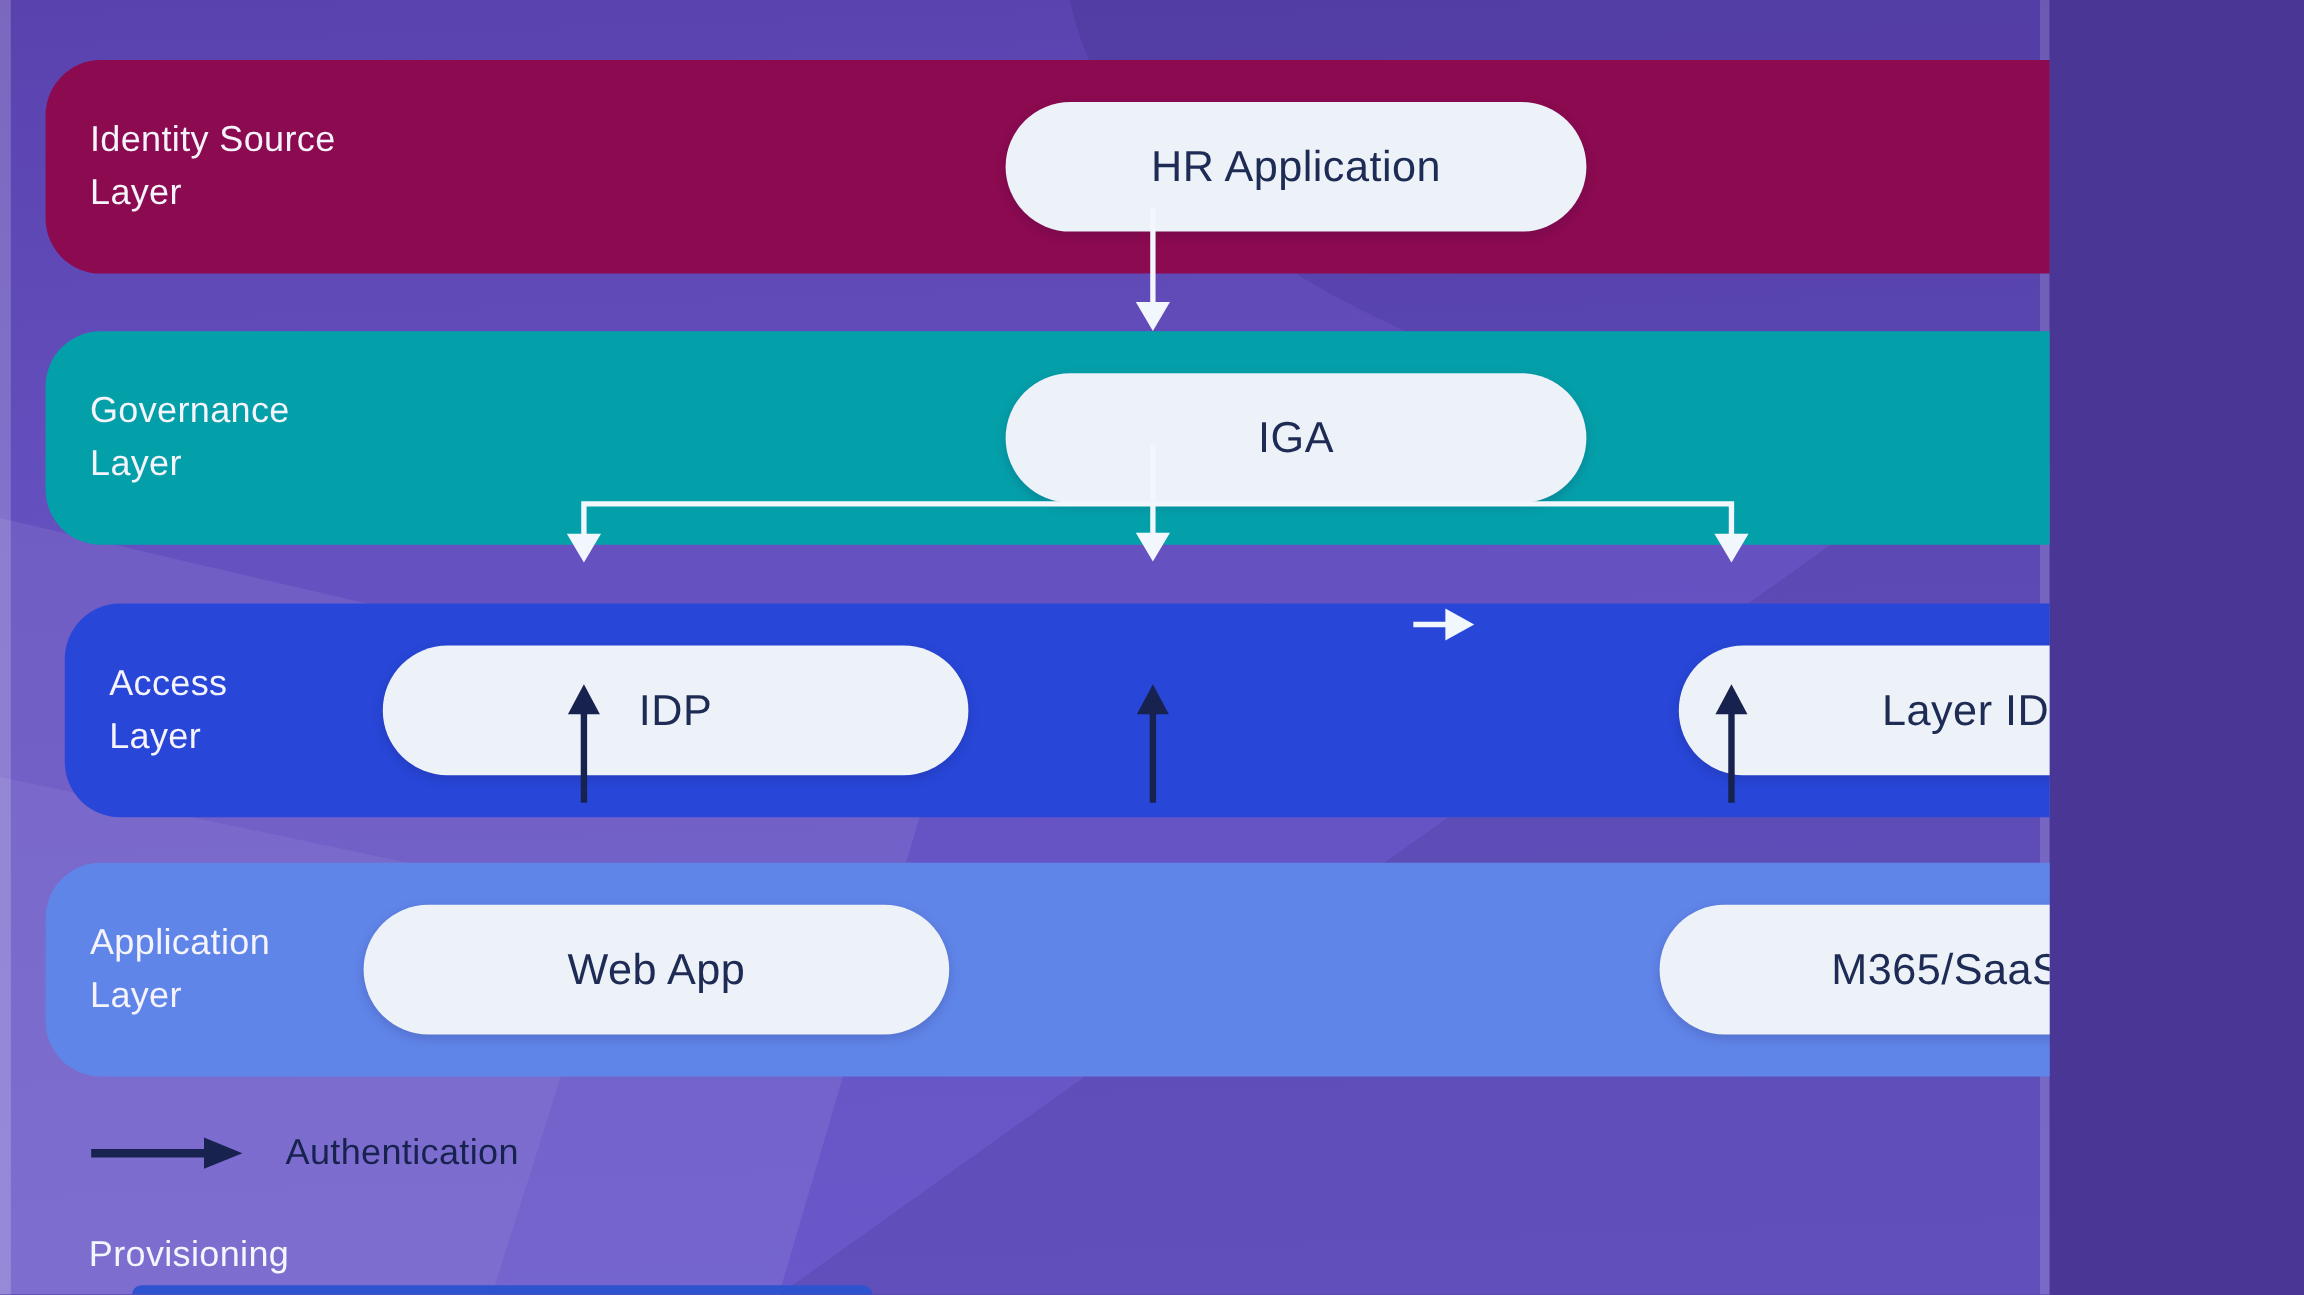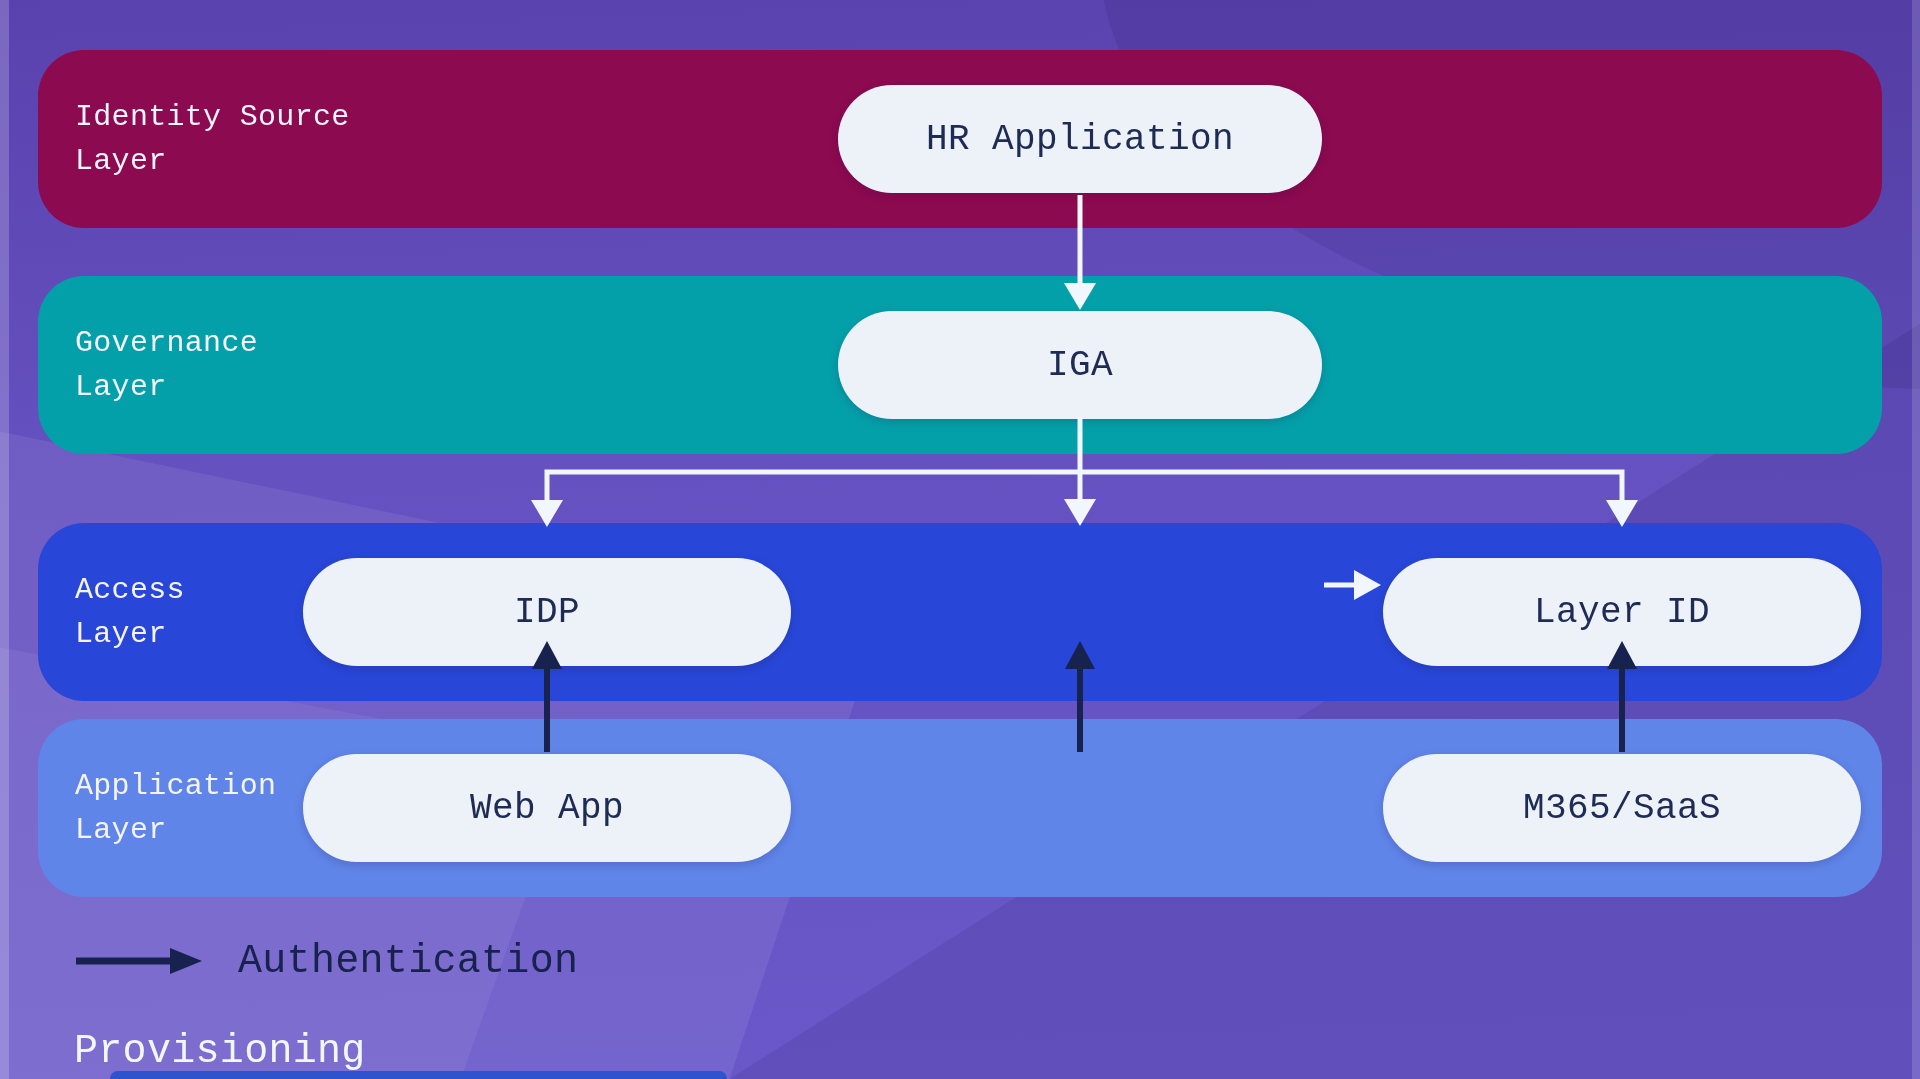--- a/index.html
+++ b/index.html
@@ -1,38 +1,38 @@
 <!DOCTYPE html>
 <html style="--background_top: #5a42ae; --background_mid: #6551c0; --background_bottom: #6a58ca; --identity_band: #8c0a50; --governance_band: #04a0aa; --access_band: #2847d8; --application_band: #6085e9; --node_fill: #edf1f8; --node_text: #1d2b55; --layer_label_text: #f5f3fb; --authentication_arrow: #17224e; --provisioning_arrow: #f2f7fd; --bottom_accent: #2e53cf;"><head>
 <meta charset="utf-8">
 <title>Identity Layers Diagram</title>
 <style>
   html,body{margin:0;padding:0;background:#4a3694;}
   .canvas{
-    position:relative;width:1920px;height:1079px;overflow:hidden;
-    font-family:Liberation Mono, monospace;
+    position:relative;width:1708px;height:1079px;overflow:hidden;
+    font-family:Liberation Sans, sans-serif;
     background:linear-gradient(178deg,var(--background_top) 0%,var(--background_mid) 42%,var(--background_bottom) 100%);
   }
   
   .swath-a{position:absolute;inset:0;background:rgba(255,255,255,.08);
     clip-path:polygon(0 40%,46% 57%,38% 100%,0 100%);}
   .swath-b{position:absolute;inset:0;background:rgba(255,255,255,.06);
     clip-path:polygon(0 60%,30% 70%,24% 100%,0 100%);}
   .swath-dark{position:absolute;inset:0;background:rgba(18,6,66,.10);
     clip-path:polygon(38% 100%,100% 30%,100% 100%);}
   .arc-dark{position:absolute;top:-40px;right:-60px;width:880px;height:430px;
     background:rgba(18,6,66,.10);border-bottom-left-radius:100% 100%;}
   .edge-left{position:absolute;left:0;top:0;width:9px;height:100%;background:rgba(255,255,255,.20);}
   .edge-right{position:absolute;right:0;top:0;width:8px;height:100%;background:rgba(255,255,255,.15);}
 
   
   .band{position:absolute;left:38px;width:1844px;height:178px;border-radius:46px;}
   .band-identity{top:50px;background:var(--identity_band);}
   .band-governance{top:276px;background:var(--governance_band);}
-  .band-access{top:523px;background:var(--access_band);}
+  .band-access{top:503px;background:var(--access_band);margin-left:16px;}
   .band-application{top:719px;background:var(--application_band);}
 
   .layer-label{
     position:absolute;left:37px;top:50%;transform:translateY(-50%);
     font-size:30px;line-height:44px;font-weight:400;letter-spacing:.3px;
     color:var(--layer_label_text);white-space:pre-line;
   }
 
   
   .node{
@@ -49,21 +49,21 @@
   .arrows{position:absolute;inset:0;pointer-events:none;}
   .prov-line{stroke:var(--provisioning_arrow);stroke-width:5;fill:none;}
   .prov-head{fill:var(--provisioning_arrow);}
   .auth-line{stroke:var(--authentication_arrow);stroke-width:6;fill:none;}
   .auth-head{fill:var(--authentication_arrow);}
 
   
   .legend-item{position:absolute;left:74px;height:34px;display:flex;align-items:center;gap:34px;}
   .legend-auth{top:944px;}
   .legend-prov{top:995px;flex-direction:column;}
-  .legend-label{font-size:40px;letter-spacing:.3px;}
+  .legend-label{font-size:30px;letter-spacing:.3px;}
   .legend-auth .legend-label{color:var(--authentication_arrow);}
   .legend-prov .legend-label{color:var(--provisioning_arrow);}
   .legend-line-auth{stroke:var(--authentication_arrow);stroke-width:7;}
   .legend-head-auth{fill:var(--authentication_arrow);}
   .legend-line-prov{stroke:var(--provisioning_arrow);stroke-width:7;}
   .legend-head-prov{fill:var(--provisioning_arrow);}
 
   .bottom-accent{position:absolute;left:110px;top:1071px;width:617px;height:8px;
     background:var(--bottom_accent);border-radius:9px 9px 0 0;}
 </style>

